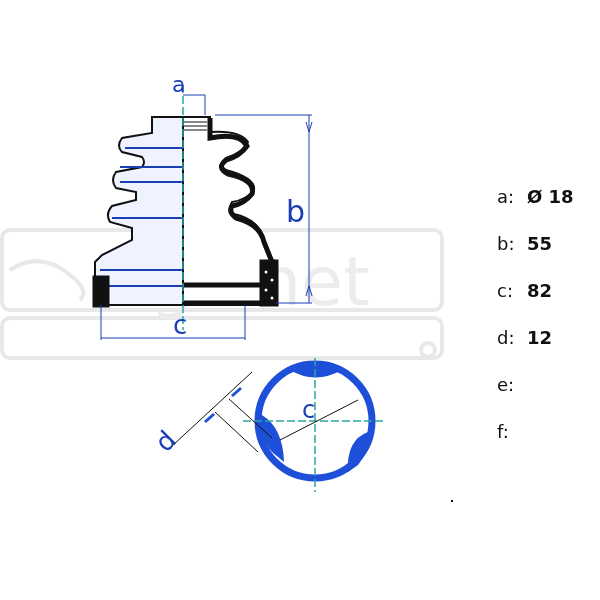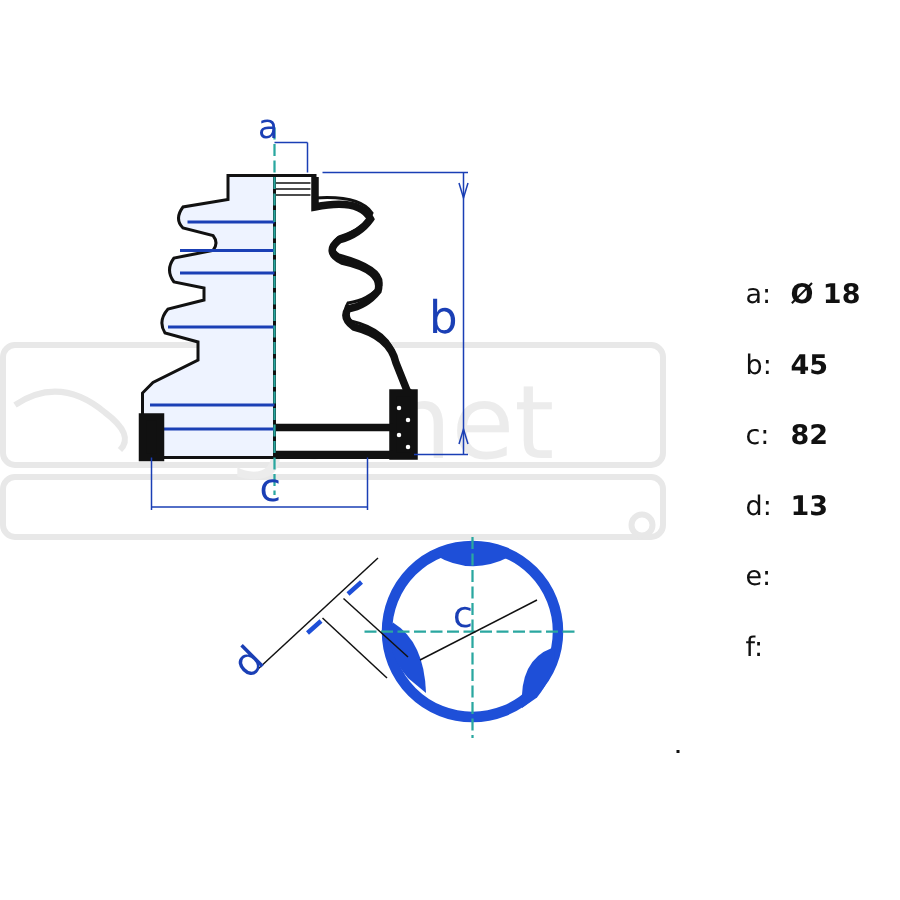--- a/index.html
+++ b/index.html
@@ -102,29 +102,29 @@
     <rect x="451" y="500" width="2" height="2" fill="#111"></rect>
   </svg>
 
   <div class="spec-list">
     <div class="spec-row">
       <span class="spec-key">a:</span>
       <span class="spec-val">Ø 18</span>
     </div>
     <div class="spec-row">
       <span class="spec-key">b:</span>
-      <span class="spec-val">45</span>
+      <span class="spec-val">55</span>
     </div>
     <div class="spec-row">
       <span class="spec-key">c:</span>
       <span class="spec-val">82</span>
     </div>
     <div class="spec-row">
       <span class="spec-key">d:</span>
-      <span class="spec-val">13</span>
+      <span class="spec-val">12</span>
     </div>
     <div class="spec-row">
       <span class="spec-key">e:</span>
       <span class="spec-val"></span>
     </div>
     <div class="spec-row">
       <span class="spec-key">f:</span>
       <span class="spec-val"></span>
     </div>
   </div>

